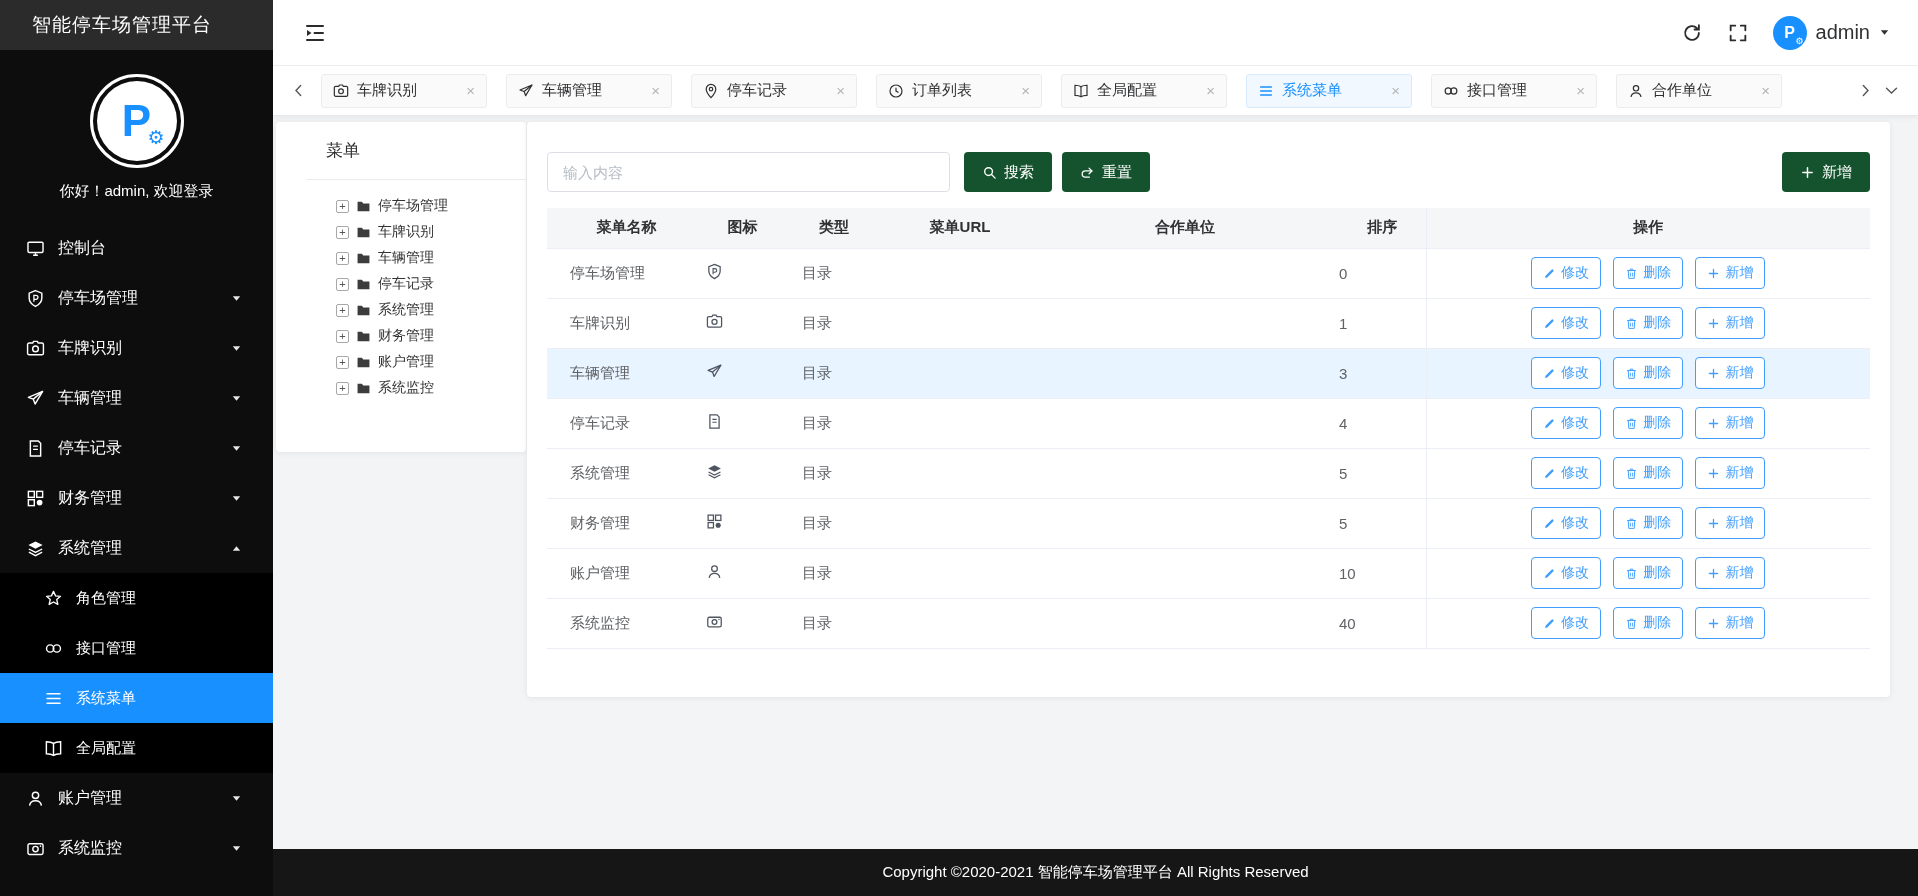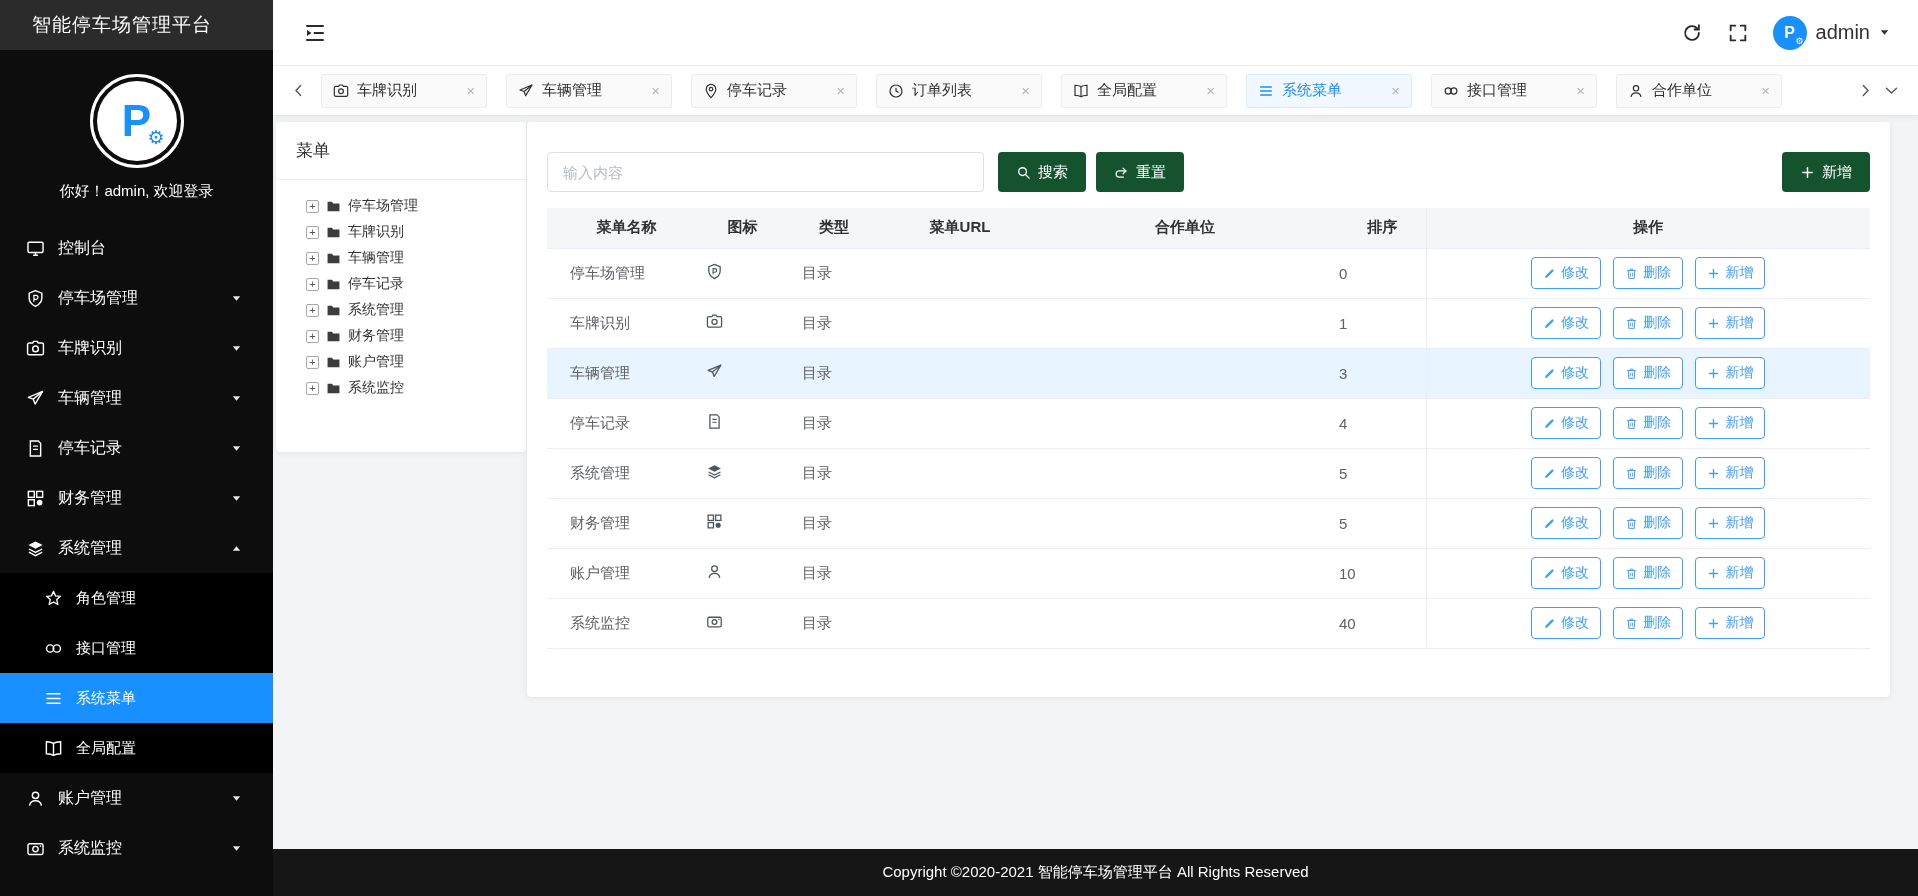--- a/index.html
+++ b/index.html
@@ -39,32 +39,32 @@
   .tab-nav { width:26px; height:26px; display:flex; align-items:center; justify-content:center; color:#555; cursor:pointer; flex:none; }
   .tab-nav .ic { width:15px; height:15px; }
   .tabs-scroll { flex:1; display:flex; gap:19px; margin:0 10px; overflow:hidden; }
   .tab { width:166px; height:34px; flex:none; display:flex; align-items:center; gap:8px; padding:0 11px; background:#fafafa; border:1px solid #ececec; border-radius:3px; font-size:15px; color:#303133; cursor:pointer; }
   .tab .ic { width:16px; height:16px; }
   .tab .t-close { margin-left:auto; color:#b5b5b5; font-size:15px; line-height:1; }
   .tab.active { color:#1890ff; background:#f2f8ff; border-color:#d8eafc; }
 
   
   .main { position:absolute; left:273px; top:116px; right:0; bottom:47px; background:#f3f4f6; }
-  .card { position:absolute; background:#fff; border-radius:4px; box-shadow:0 1px 6px rgba(0,0,0,.07); }
+  .card { position:absolute; background:#fff; border-radius:4px; box-shadow:0 1px 6px rgba(0,0,0,.07);padding-left:30px; }
   .tree-card { left:3px; top:6px; width:250px; height:330px; }
   .tree-title { height:58px; display:flex; align-items:center; padding-left:20px; font-size:17px; color:#303133; border-bottom:1px solid #ececec; }
   .tree-body { padding:13px 8px 0 30px; }
   .tree-node { height:26px; display:flex; align-items:center; gap:7px; font-size:14px; color:#333; cursor:pointer; }
   .expander { width:13px; height:13px; border:1px solid #a8a8a8; border-radius:2px; display:flex; align-items:center; justify-content:center; font-size:11px; line-height:1; color:#555; background:#fff; cursor:pointer; }
   .folder { width:15px; height:15px; color:#3c3c3c; }
 
   
   .table-card { left:254px; top:6px; width:1363px; height:575px; padding:30px 20px 20px; }
   .toolbar { display:flex; align-items:center; margin-bottom:16px; }
-  .search-input { width:437px; height:40px; border:1px solid #dcdfe6; border-radius:4px; padding:0 15px; font-size:15px; color:#606266; outline:none; font-family:inherit; }
+  .search-input { width:403px; height:40px; border:1px solid #dcdfe6; border-radius:4px; padding:0 15px; font-size:15px; color:#606266; outline:none; font-family:inherit; }
   .search-input::placeholder { color:#b6bcc6; }
   .btn { height:40px; border:none; border-radius:4px; background:#14532d; color:#fff; font-size:15px; display:inline-flex; align-items:center; gap:7px; padding:0 18px; cursor:pointer; font-family:inherit; }
   .btn .ic { width:15px; height:15px; }
   .btn-search { margin-left:14px; }
   .btn-reset { margin-left:10px; }
   .btn-add { margin-left:auto; }
 
   table { width:100%; border-collapse:collapse; table-layout:fixed; }
   th { height:40px; background:#f5f6f8; font-size:15px; font-weight:bold; color:#303133; text-align:center; padding:0 0 0 23px; }
   td { height:50px; font-size:15px; color:#606266; padding:0 0 0 23px; border-bottom:1px solid #ebeef5; }

